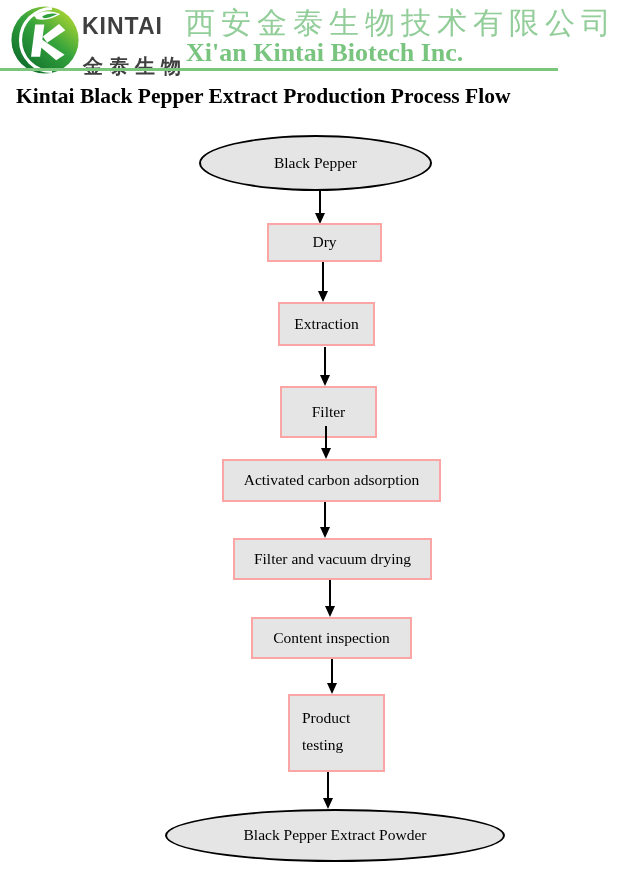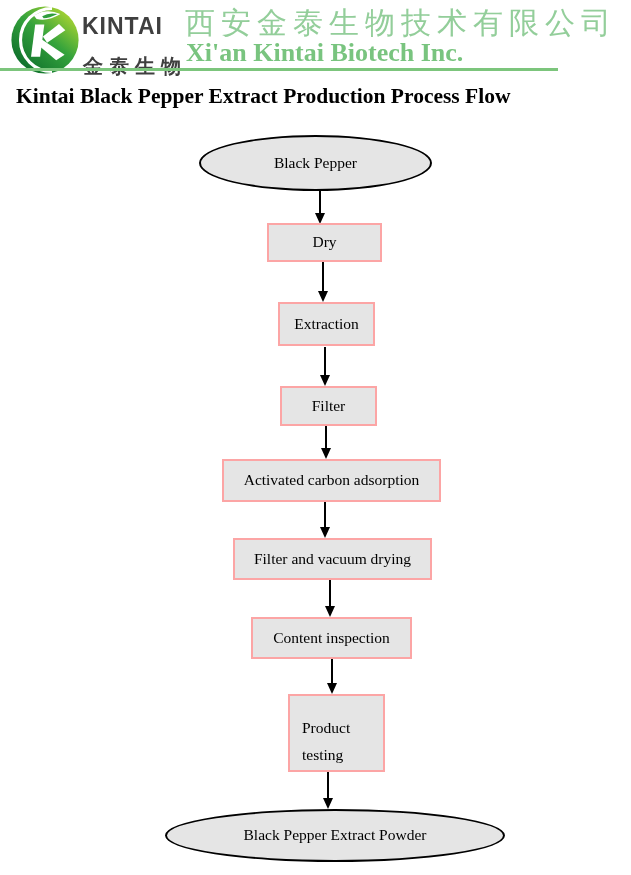--- a/index.html
+++ b/index.html
@@ -53,21 +53,21 @@
     position:absolute;
     background:#e5e5e5;
     display:flex; align-items:center; justify-content:center;
     font-size:15.5px; color:#000; text-align:center;
     line-height:1.2;
   }
   .node.rect { border:2px solid #fca5a5; }
   .node.ellipse { border:2.5px solid #000; border-radius:50%; }
   .node.left-text {
     align-items:flex-start; justify-content:flex-start;
-    text-align:left; padding:18px 6px 0 12px; line-height:27px;
+    text-align:left; padding:8px 6px 0 12px; line-height:27px;
   }
   .arrow {
     position:absolute; width:12px;
     display:flex; flex-direction:column; align-items:center;
   }
   .arrow .shaft { flex:1 1 auto; width:2.5px; background:#000; }
   .arrow .head {
     width:0; height:0; flex:0 0 auto;
     border-left:5.5px solid transparent;
     border-right:5.5px solid transparent;
@@ -126,21 +126,21 @@
 
     <div class="node rect" style="left:278px;top:302px;width:97px;height:44px">
       <span>Extraction</span>
     </div>
 
     <div class="arrow" style="left:319px;top:347px;height:39px">
         <i class="shaft"></i>
         <i class="head"></i>
       </div>
 
-    <div class="node rect" style="left:280px;top:386px;width:97px;height:40px">
+    <div class="node rect" style="left:280px;top:386px;width:97px;height:52px">
       <span>Filter</span>
     </div>
 
     <div class="arrow" style="left:320px;top:426px;height:33px">
         <i class="shaft"></i>
         <i class="head"></i>
       </div>
 
     <div class="node rect" style="left:222px;top:459px;width:219px;height:43px">
       <span>Activated carbon adsorption</span>

